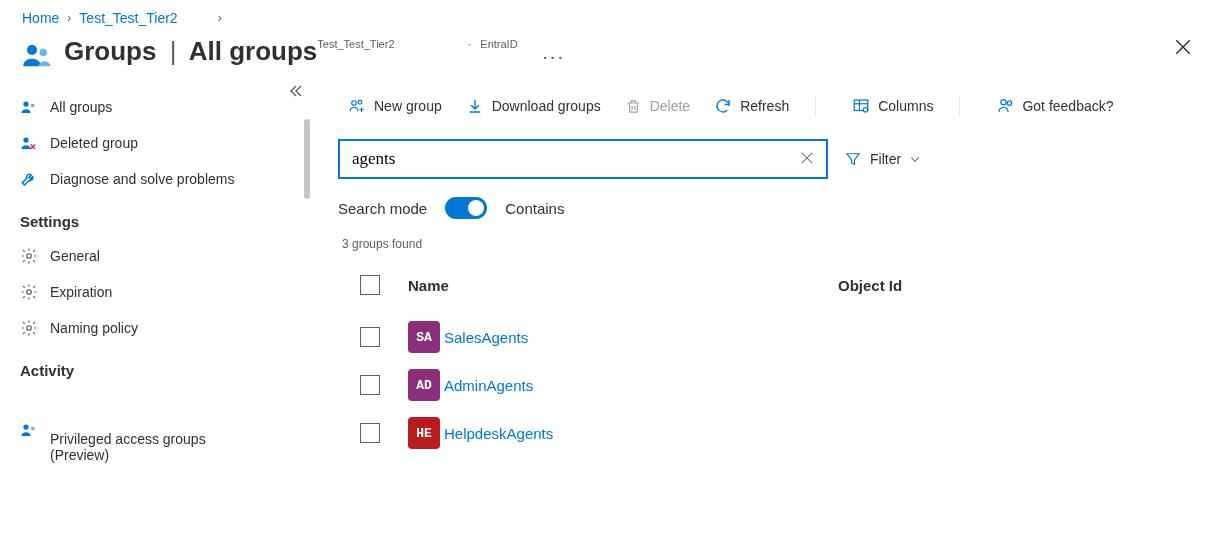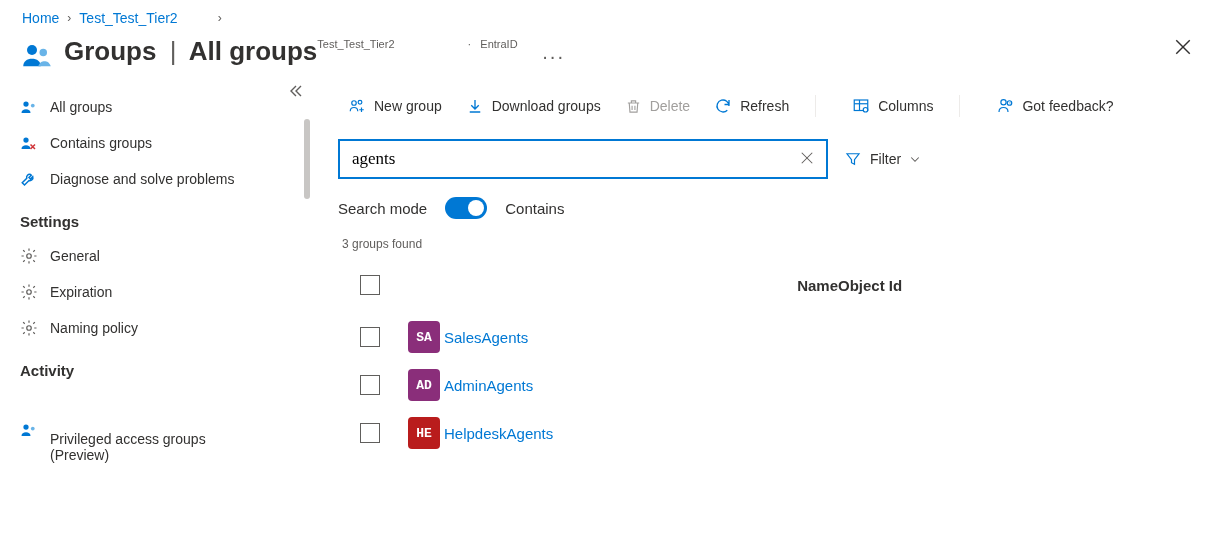--- a/index.html
+++ b/index.html
@@ -147,21 +147,21 @@
     }
 
     .result-count { margin-left:4px; color:#605e5c; font-size:12px; margin-bottom:24px; }
 
     
     .table-header {
       display:flex; align-items:center; padding:0 0 18px 22px;
       font-weight:600; font-size:15px;
     }
     .col-check { width:48px; }
-    .col-name { width:430px;text-align:right; }
+    .col-name { width:430px; }
     .col-obj { flex:1; }
     .checkbox {
       width:20px; height:20px; border:1px solid #605e5c;
       background:#fff; cursor:pointer;
     }
 
     .row {
       display:flex; align-items:center; padding:8px 0 8px 22px;
     }
     .row .avatar {
@@ -233,21 +233,21 @@
       <span>All groups</span>
     </div>
     <div class="nav-item">
       <span class="nav-icon">
         <svg width="18" height="18" viewBox="0 0 24 24">
             <circle cx="8" cy="8" r="3.5" fill="#0078d4"></circle>
             <path d="M2 20c0-3.5 2.5-5 6-5s6 1.5 6 5" fill="#0078d4"></path>
             <path d="M14 14l6 6M20 14l-6 6" stroke="#d13438" stroke-width="2"></path>
           </svg>
       </span>
-      <span>Contains groups</span>
+      <span>Deleted group</span>
     </div>
     <div class="nav-item">
       <span class="nav-icon">
         <svg width="18" height="18" viewBox="0 0 24 24" fill="none" stroke="#0078d4" stroke-width="2">
             <path d="M14 6a4 4 0 00-5 5l-6 6 3 3 6-6a4 4 0 005-5l-3 3-2-2 3-3z"></path>
           </svg>
       </span>
       <span>Diagnose and solve problems</span>
     </div>
 

